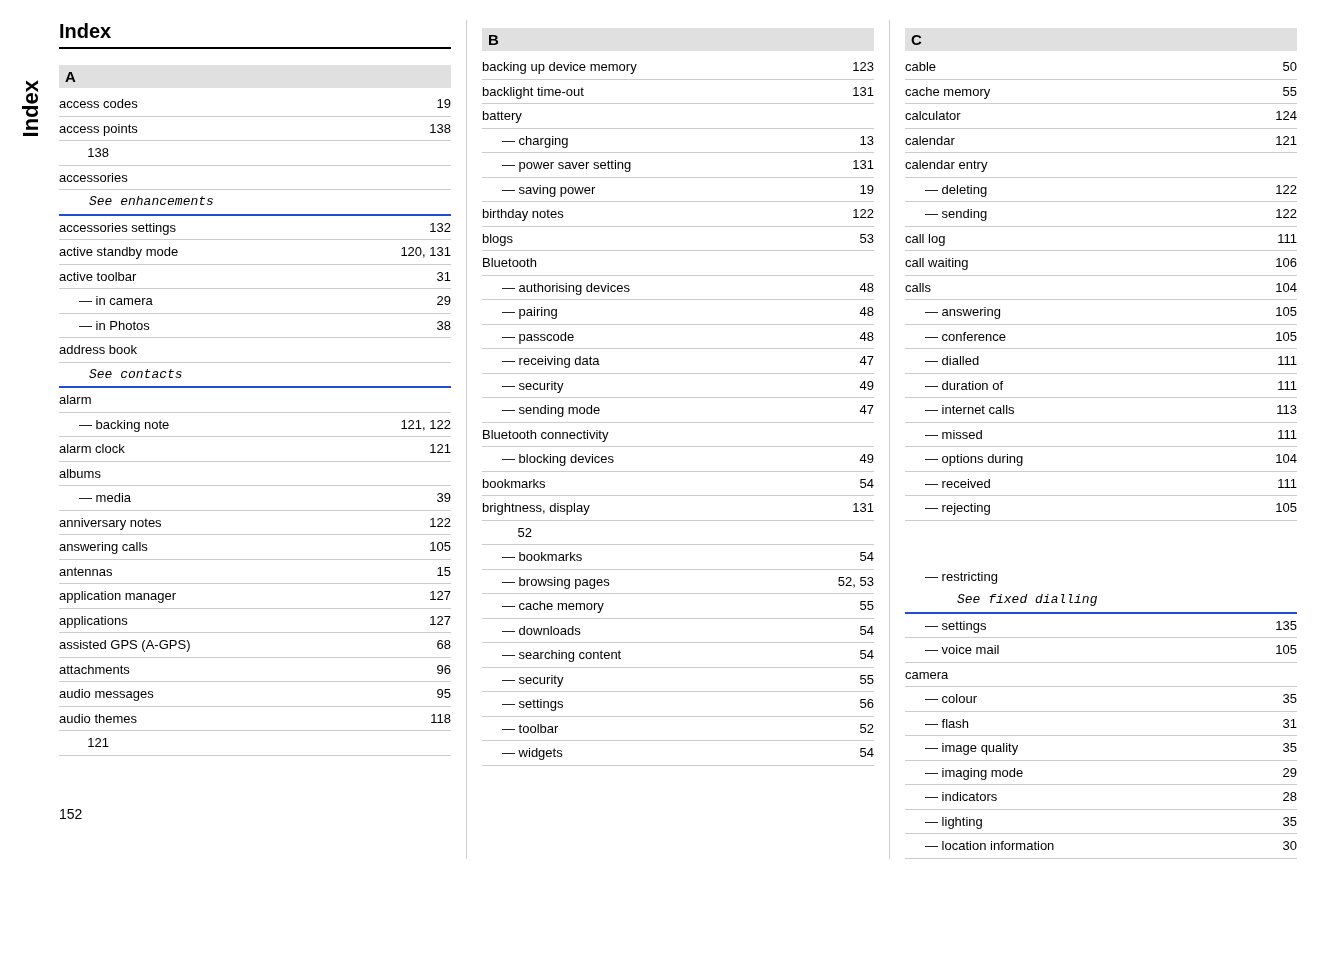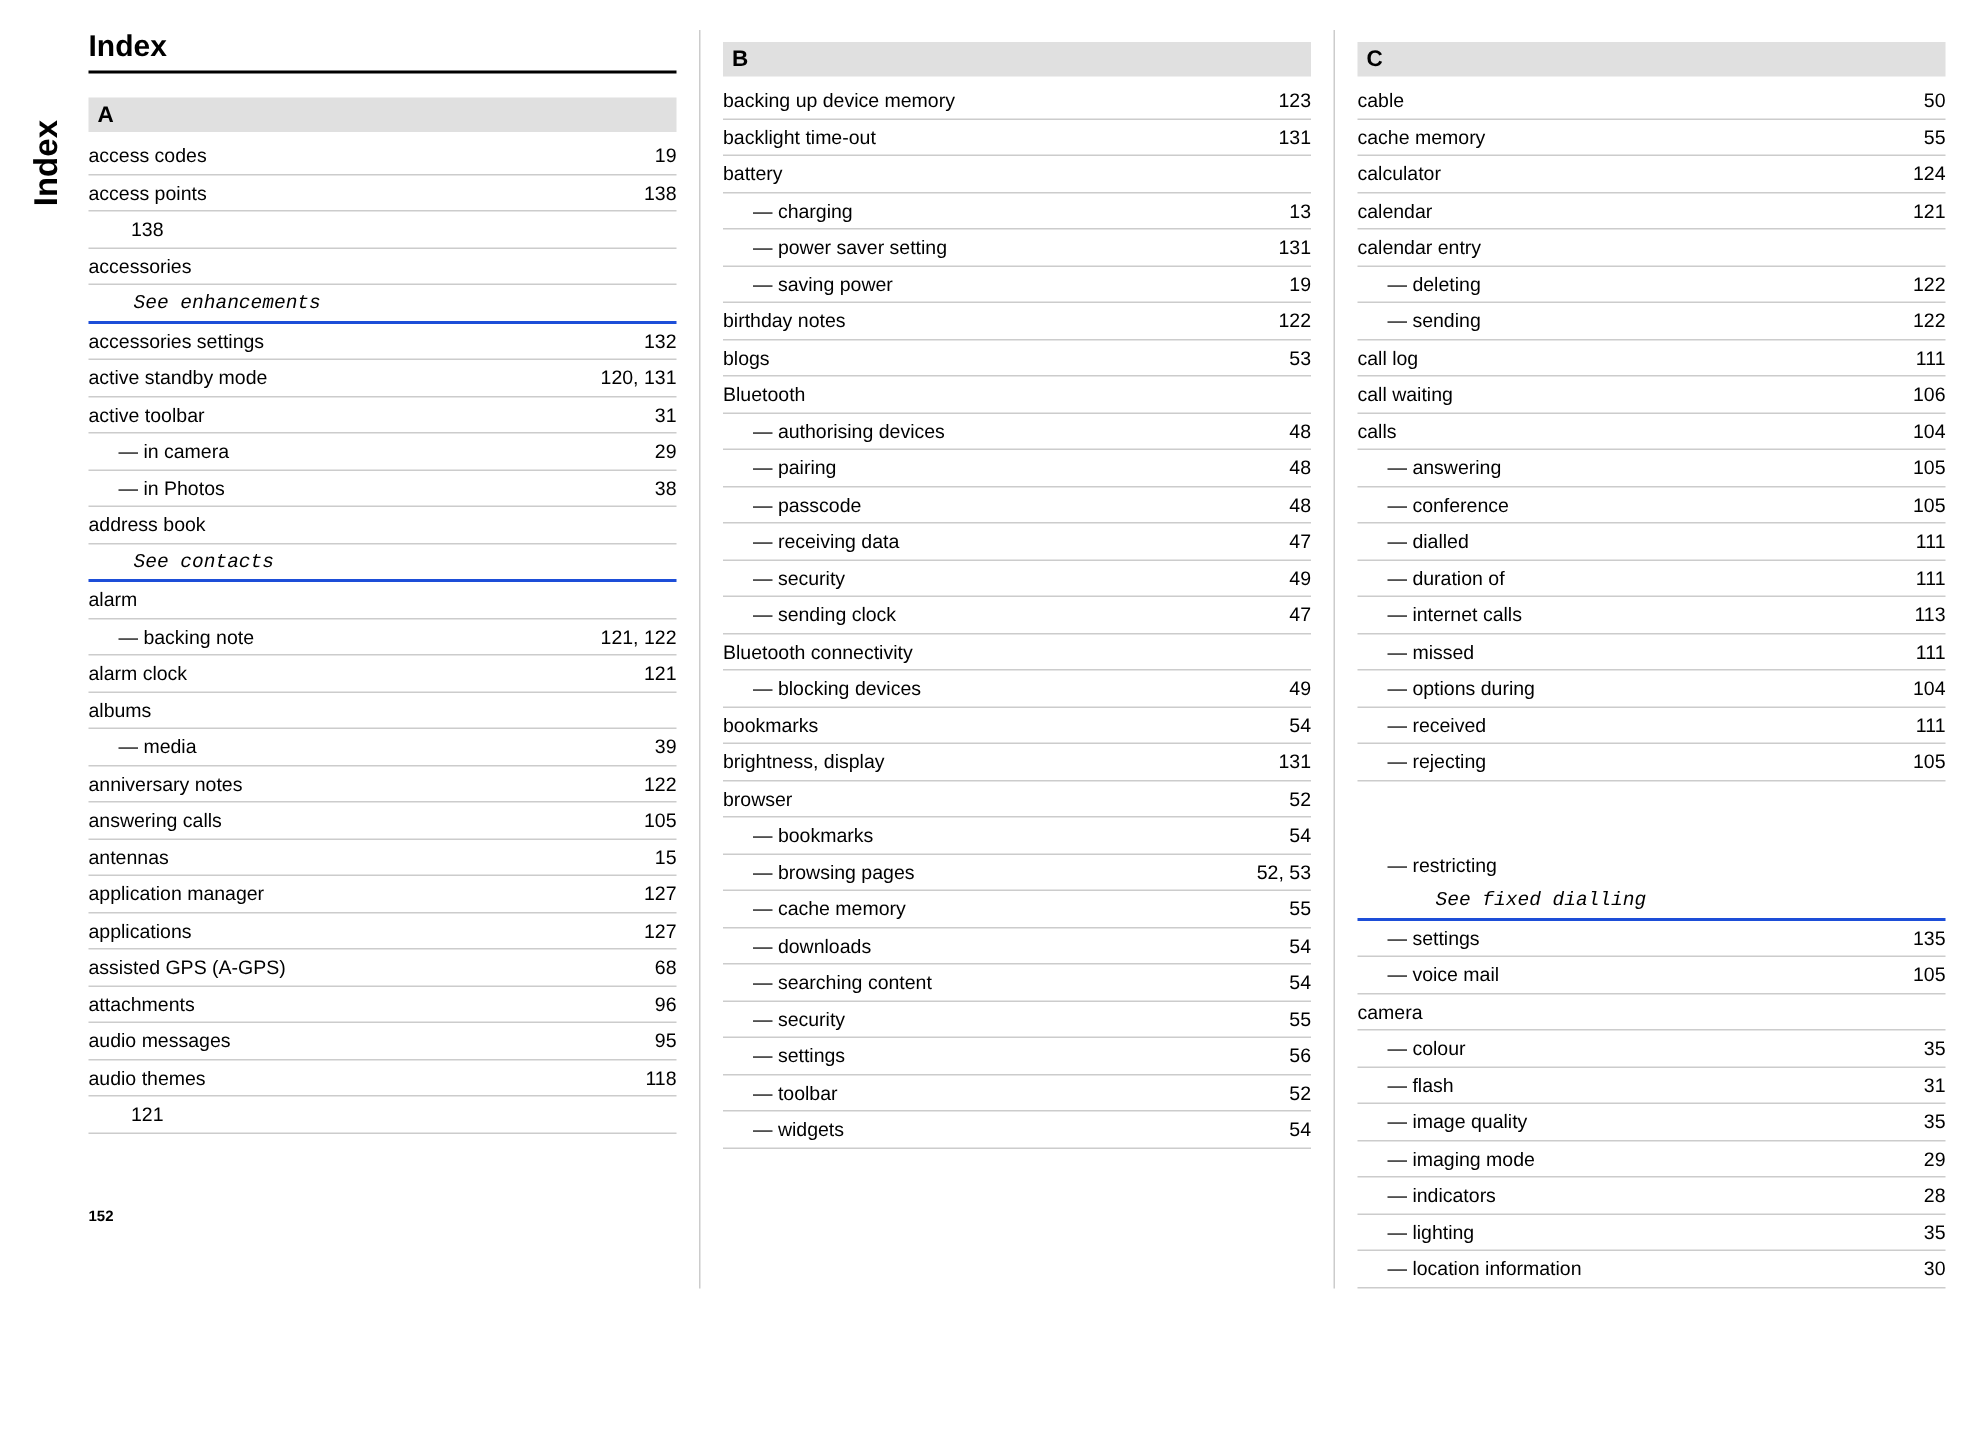--- a/index.html
+++ b/index.html
@@ -194,21 +194,21 @@
       </div>
       <div class="index-entry">
         <span class="entry-label">audio themes</span>
         <span class="entry-page">118</span>
       </div>
       <div class="index-entry">
         <span class="entry-page">121</span>
       </div>
 
       <div style="margin-top: auto; padding-top: 20px;">
-        <div class="page-number-static" style="font-weight:bold; font-size:10px; padding-top: 30px;">
+        <div class="page-number-static" style="font-weight:normal; font-size:14px; padding-top: 30px;">
           <span>152</span>
         </div>
       </div>
     </div>
 
     <div class="column">
       <div class="section-header">B</div>
 
       <div class="index-entry">
         <span class="entry-label">backing up device memory</span>
@@ -260,41 +260,40 @@
       </div>
       <div class="index-entry">
         <span class="entry-label sub-entry">— receiving data</span>
         <span class="entry-page">47</span>
       </div>
       <div class="index-entry">
         <span class="entry-label sub-entry">— security</span>
         <span class="entry-page">49</span>
       </div>
       <div class="index-entry">
-        <span class="entry-label sub-entry">— sending clock</span>
+        <span class="entry-label sub-entry">— sending mode</span>
         <span class="entry-page">47</span>
       </div>
       <div class="index-entry">
         <span class="entry-label">Bluetooth connectivity</span>
         <span class="entry-page"></span>
       </div>
       <div class="index-entry">
         <span class="entry-label sub-entry">— blocking devices</span>
         <span class="entry-page">49</span>
       </div>
       <div class="index-entry">
         <span class="entry-label">bookmarks</span>
         <span class="entry-page">54</span>
       </div>
       <div class="index-entry">
         <span class="entry-label">brightness, display</span>
         <span class="entry-page">131</span>
       </div>
       <div class="index-entry">
-        <span class="entry-label">browser</span>
         <span class="entry-page">52</span>
       </div>
       <div class="index-entry">
         <span class="entry-label sub-entry">— bookmarks</span>
         <span class="entry-page">54</span>
       </div>
       <div class="index-entry">
         <span class="entry-label sub-entry">— browsing pages</span>
         <span class="entry-page">52, 53</span>
       </div>

